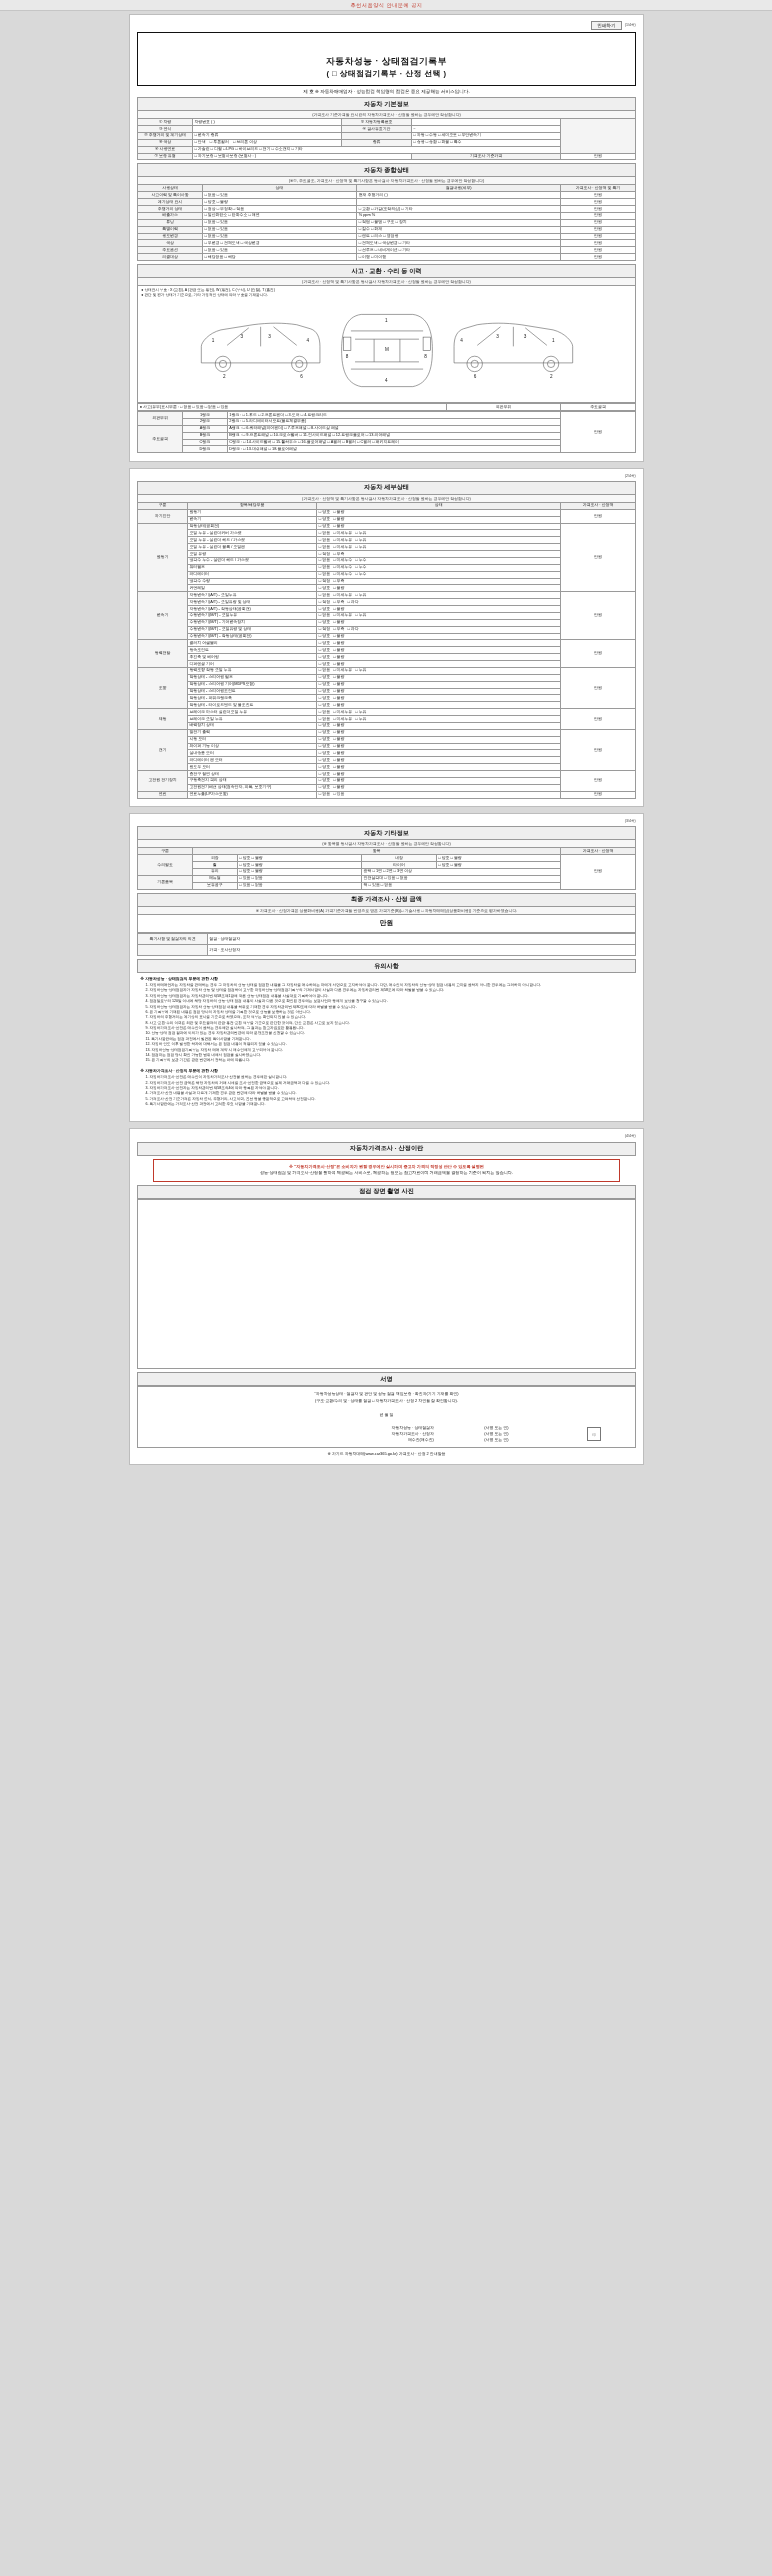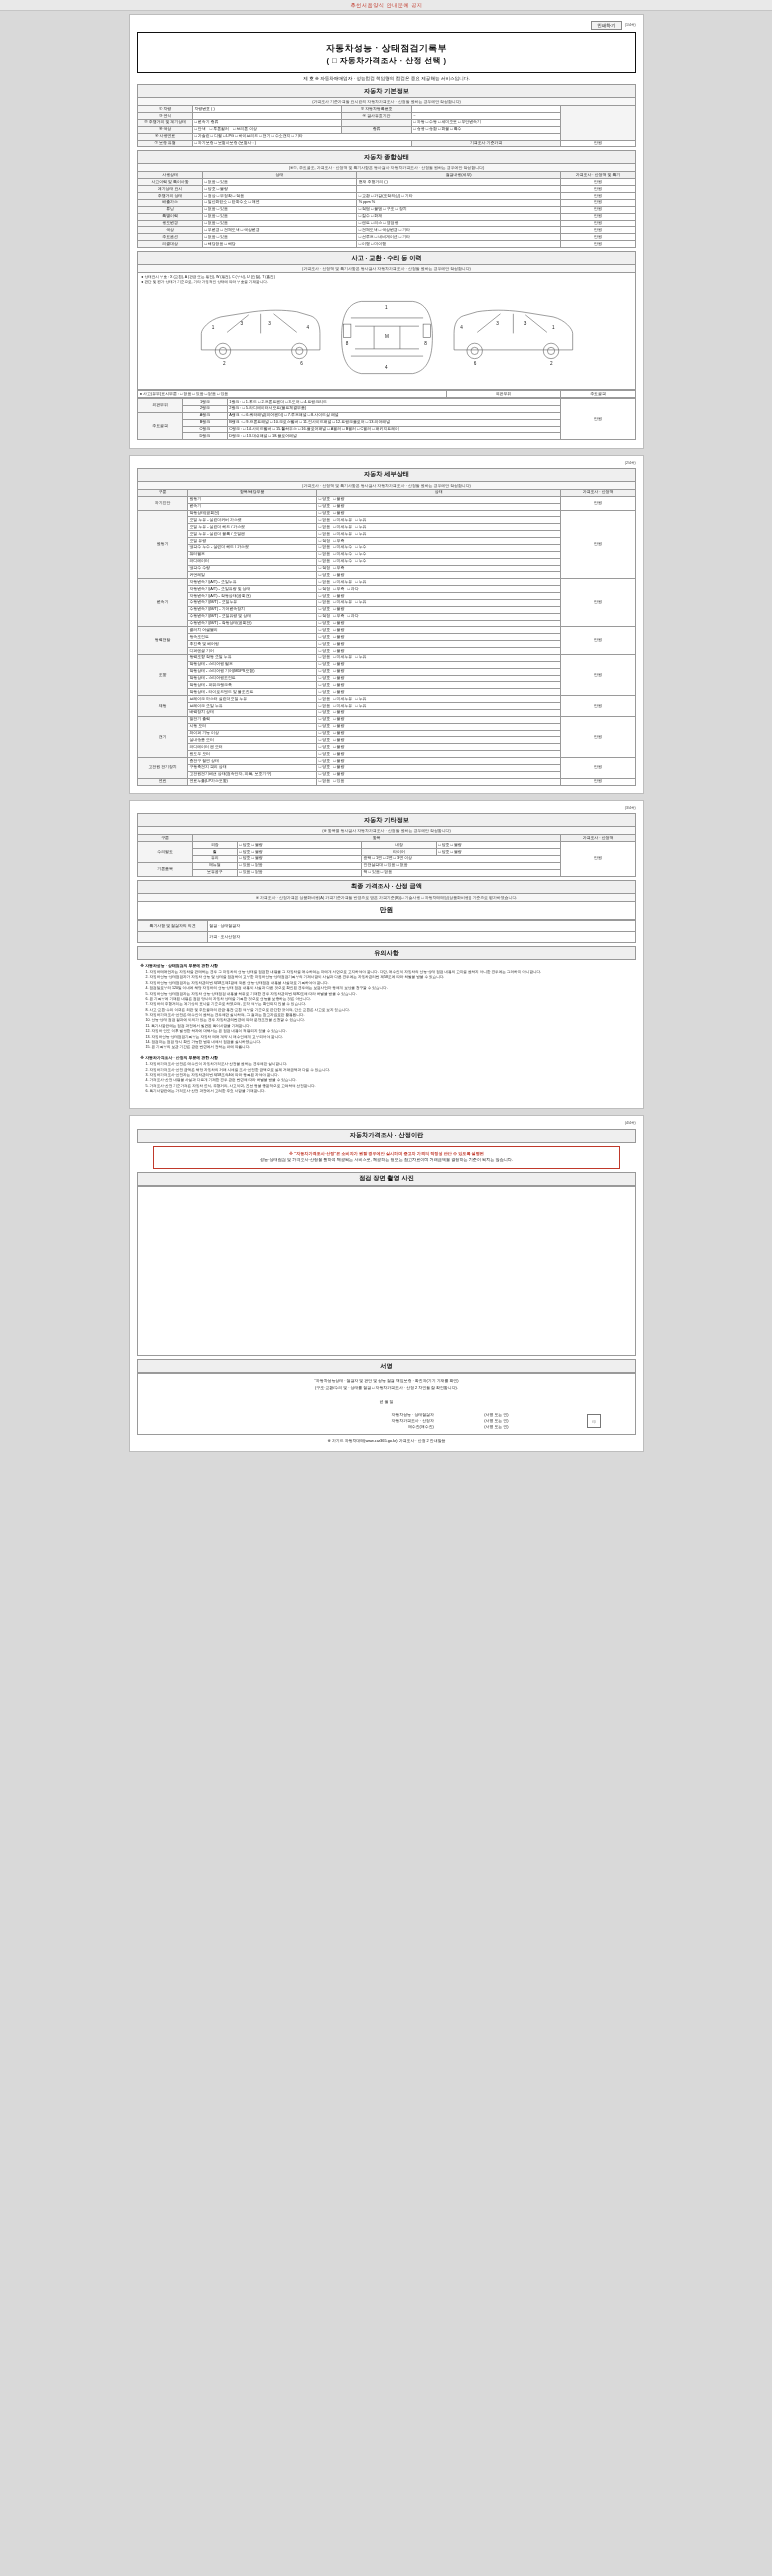--- a/index.html
+++ b/index.html
@@ -9,21 +9,21 @@
     font-family:"Liberation Sans","DejaVu Sans",sans-serif;
     font-size:4.6px; color:#111;
   }
   .topbar { width:773px; height:11.3px; background:#e9e9e9; border-bottom:0.5px solid #c5c5c5;
             display:flex; align-items:center; justify-content:center; }
   .topbar .t { color:#c0392b; font-size:5.2px; letter-spacing:0.5px; }
   .sheetwrap { width:773px; display:flex; flex-direction:column; align-items:center; }
   .sheet { width:515px; background:#fff; border:0.5px solid #bdbdbd; margin:3.1px 0; padding:5.2px 7.2px 7.2px 7.2px; position:relative; }
   .printrow { display:flex; justify-content:flex-end; align-items:center; gap:3.1px; margin-bottom:2.1px; }
   .printbtn { border:0.5px solid #888; background:#f2f2f2; font-size:4.6px; padding:1px 5.2px; cursor:pointer; }
-  h1.title { text-align:center; font-size:8.8px; font-weight:bold; margin:7px 0 1px 0; letter-spacing:0.5px; }
+  h1.title { text-align:center; font-size:8.8px; font-weight:bold; margin:20px 0 1px 0; letter-spacing:0.5px; }
   h2.title2 { text-align:center; font-size:7.7px; font-weight:bold; margin:0 0 3.1px 0; letter-spacing:0.5px; }
   .titlebox { border:1px solid #111; padding:3.1px 0; margin:1px 0 3.1px 0; }
   .subline { text-align:center; font-size:4.6px; margin:1px 0 3.1px 0; }
   .bandtitle { background:#efefef; border:0.5px solid #999; text-align:center; font-weight:bold; font-size:6.2px; padding:1.5px 0; margin-top:3.1px; }
   .note { text-align:center; font-size:3.9px; color:#333; background:#f7f7f7; border-left:0.5px solid #999; border-right:0.5px solid #999; padding:1px 0; }
   table { border-collapse:collapse; width:100%; table-layout:fixed; }
   td, th { border:0.5px solid #9a9a9a; padding:0.5px 1.5px; font-size:3.9px; vertical-align:middle; line-height:1.25; }
   th { background:#f0f0f0; font-weight:normal; text-align:center; }
   .lbl { background:#f4f4f4; text-align:center; }
   .lbl2 { background:#fafafa; text-align:center; }
@@ -58,21 +58,21 @@
 <div class="sheetwrap">
 
   <div class="sheet">
     <div class="printrow">
       <button class="printbtn">인쇄하기</button>
       <span class="smallmuted">(1/4쪽)</span>
     </div>
 
     <div class="titlebox">
       <h1 class="title">자동차성능 · 상태점검기록부</h1>
-      <h2 class="title2">( □ 자동차가격조사 · 산정 선택 )</h2>
+      <h2 class="title2">( □ 상태점검기록부 · 산정 선택 )</h2>
     </div>
     <div class="subline">제          호           ※ 자동차매매업자 · 성능점검 책임명의 점검은 중요 제공해능 서비스입니다.</div>
 
     <div class="bandtitle">자동차 기본정보</div>
     <div class="note">(가격조사 기준가격을 표시란의 자동차가격조사 · 산정을 원하는 경우에만 작성합니다)</div>
     <table>
       <colgroup>
           <col style="width:11%">
           <col style="width:30%">
           <col style="width:14%">

